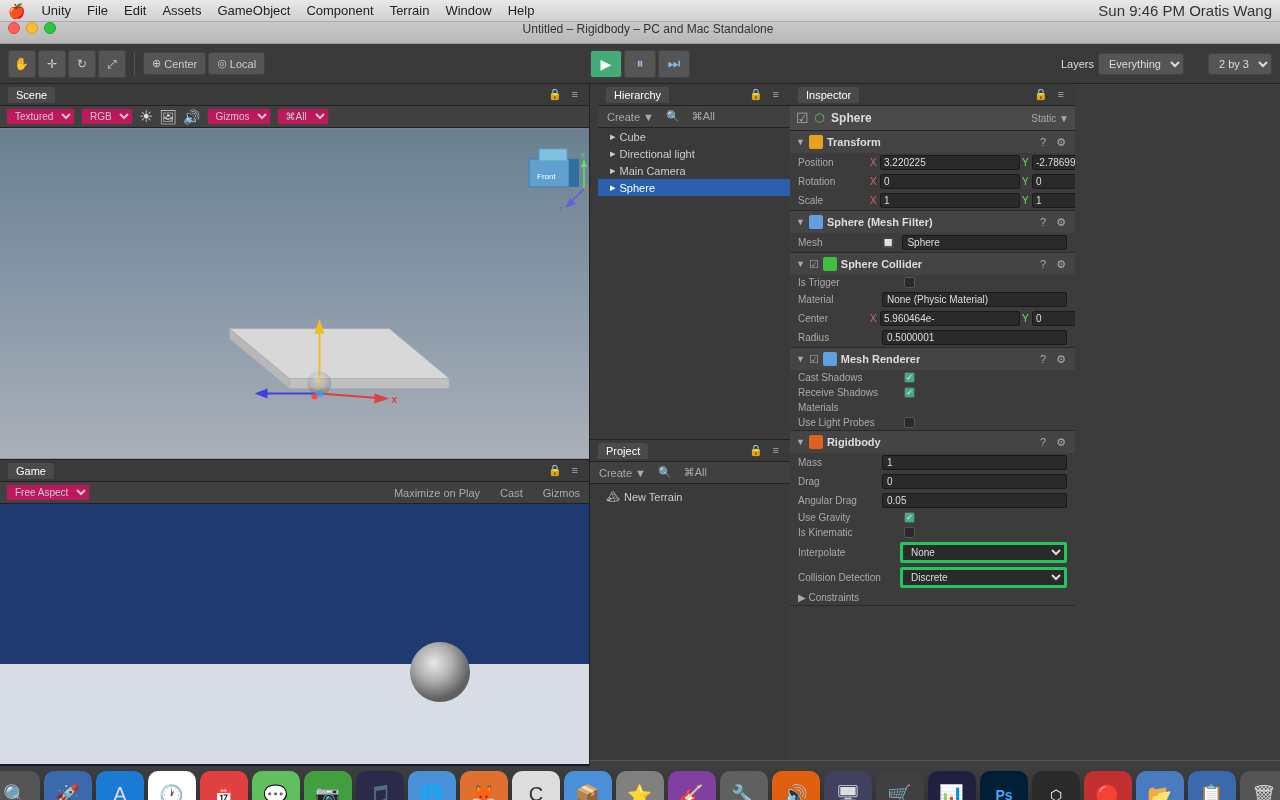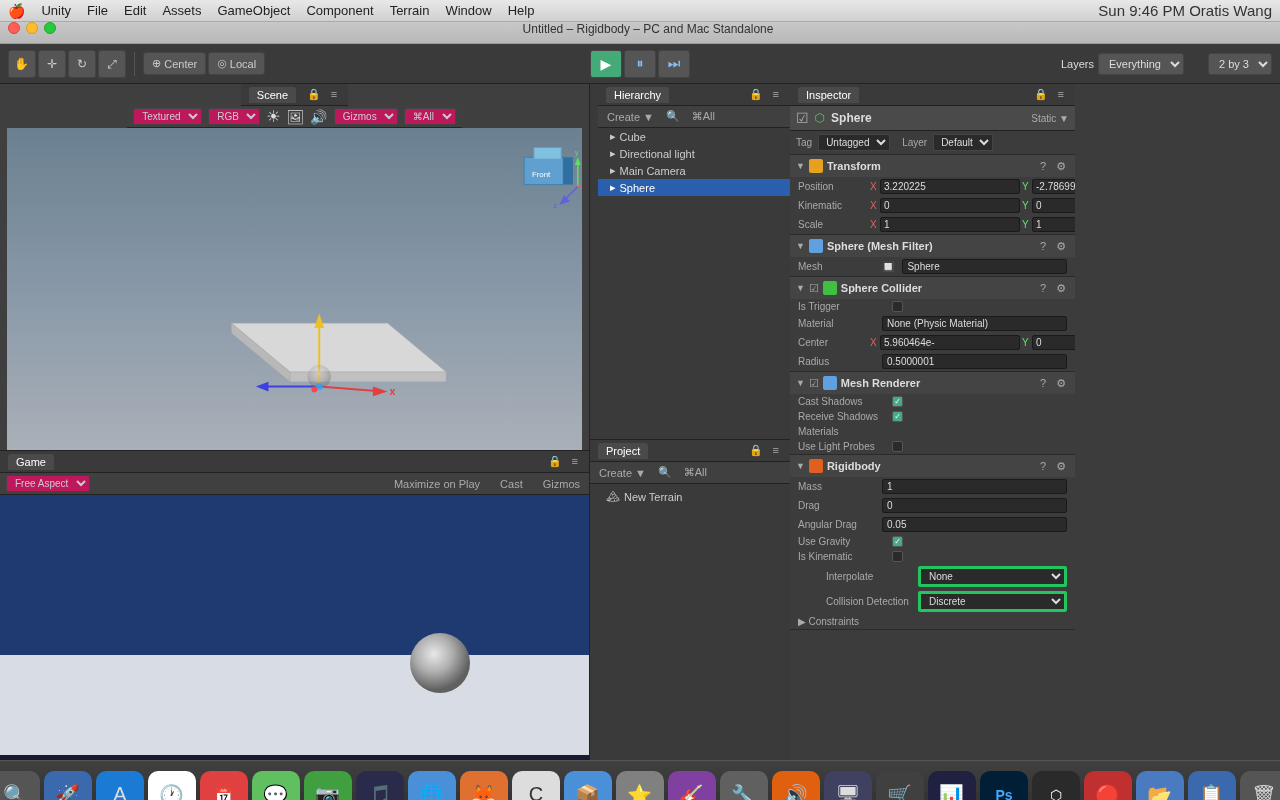--- a/index.html
+++ b/index.html
@@ -143,26 +143,26 @@
       font-size: 10px; color: #aaa;
     }
     .field-label { min-width: 80px; color: #aaa; }
     .field-value { background: #2a2a2a; border: 1px solid #1a1a1a; color: #ddd; padding: 1px 4px; border-radius: 2px; font-size: 10px; flex: 1; min-width: 0; }
     .xyz-row { display: flex; align-items: center; padding: 2px 8px; gap: 2px; font-size: 10px; }
     .xyz-label { color: #aaa; min-width: 70px; }
     .xyz-x { color: #e06060; min-width: 8px; }
     .xyz-y { color: #60e060; min-width: 8px; }
     .xyz-val { background: #2a2a2a; border: 1px solid #1a1a1a; color: #ddd; padding: 1px 3px; border-radius: 2px; font-size: 10px; flex: 1; }
 
-    .checkbox-row { display: flex; align-items: center; padding: 2px 8px; gap: 4px; font-size: 10px; }
+    .checkbox-row { display: flex; align-items: center; padding: 2px 8px; gap: 16px; font-size: 10px; }
     .checkbox-label { min-width: 90px; color: #aaa; }
     .cb { width: 11px; height: 11px; background: #2a2a2a; border: 1px solid #555; display: inline-block; border-radius: 2px; }
     .cb.checked { background: #4a8; display: flex; align-items: center; justify-content: center; color: white; font-size: 8px; }
 
-    .select-row { display: flex; align-items: center; padding: 2px 8px; gap: 2px; font-size: 10px; margin-left: 28px; }
+    .select-row { display: flex; align-items: center; padding: 2px 8px; gap: 12px; font-size: 10px; }
     .select-label { min-width: 90px; color: #aaa; }
     .select-val { background: #2a2a2a; border: 3px solid #22c55e; color: #ddd; padding: 1px 4px; border-radius: 2px; flex: 1; font-size: 10px; }
 
     
     .right-section {
       width: 285px; height: 100%; display: flex; flex-direction: column;
     }
 
     
     .middle-section {
@@ -255,21 +255,21 @@
         <option>2 by 3</option>
       </select>
     </div>
   </div>
 </div>
 
 <div style="display:flex; width:1280px; height:676px;">
 
   <div class="left-panels">
 
-    <div class="scene-panel" style="flex:1;align-items:center;">
+    <div class="scene-panel" style="flex:1;">
       <div class="panel-header">
         <span class="panel-tab active">Scene</span>
         <div class="panel-icons">
           <span class="icon-btn">🔒</span>
           <span class="icon-btn">≡</span>
         </div>
       </div>
       <div class="panel-toolbar">
         <select class="toolbar-dropdown">
           <option>Textured</option>
@@ -458,51 +458,41 @@
 
     <div class="inspector-scroll">
 
       <div class="inspector-header-row">
         <span style="color:#aaa; font-size:14px;">☑</span>
         <span style="color:#60c060; font-size:12px;">⬡</span>
         <span class="obj-name">Sphere</span>
         <span class="static-label">Static ▼</span>
       </div>
 
-      <div class="tag-layer-row">
-        <span>Tag</span>
-        <select style="background:#2a2a2a;border:1px solid #444;color:#ddd;font-size:10px;padding:1px 3px;">
-          <option>Untagged</option>
-        </select>
-        <span style="margin-left:6px;">Layer</span>
-        <select style="background:#2a2a2a;border:1px solid #444;color:#ddd;font-size:10px;padding:1px 3px;">
-          <option>Default</option>
-        </select>
-      </div>
 
       <div class="component-section">
         <div class="component-header">
           <span class="collapse-arrow">▼</span>
           <span class="component-icon icon-transform"></span>
           <span class="component-title">Transform</span>
           <div class="component-gear">
             <span class="icon-btn">?</span>
             <span class="icon-btn">⚙</span>
           </div>
         </div>
         <div class="xyz-row">
           <span class="xyz-label">Position</span>
           <span class="xyz-x">X</span>
           <input class="xyz-val" value="3.220225" style="">
           <span class="xyz-y">Y</span>
           <input class="xyz-val" value="-2.786994" style="">
 
         </div>
         <div class="xyz-row">
-          <span class="xyz-label">Kinematic</span>
+          <span class="xyz-label">Rotation</span>
           <span class="xyz-x">X</span>
           <input class="xyz-val" value="0" style="">
           <span class="xyz-y">Y</span>
           <input class="xyz-val" value="0" style="">
 
         </div>
         <div class="xyz-row">
           <span class="xyz-label">Scale</span>
           <span class="xyz-x">X</span>
           <input class="xyz-val" value="1" style="">

